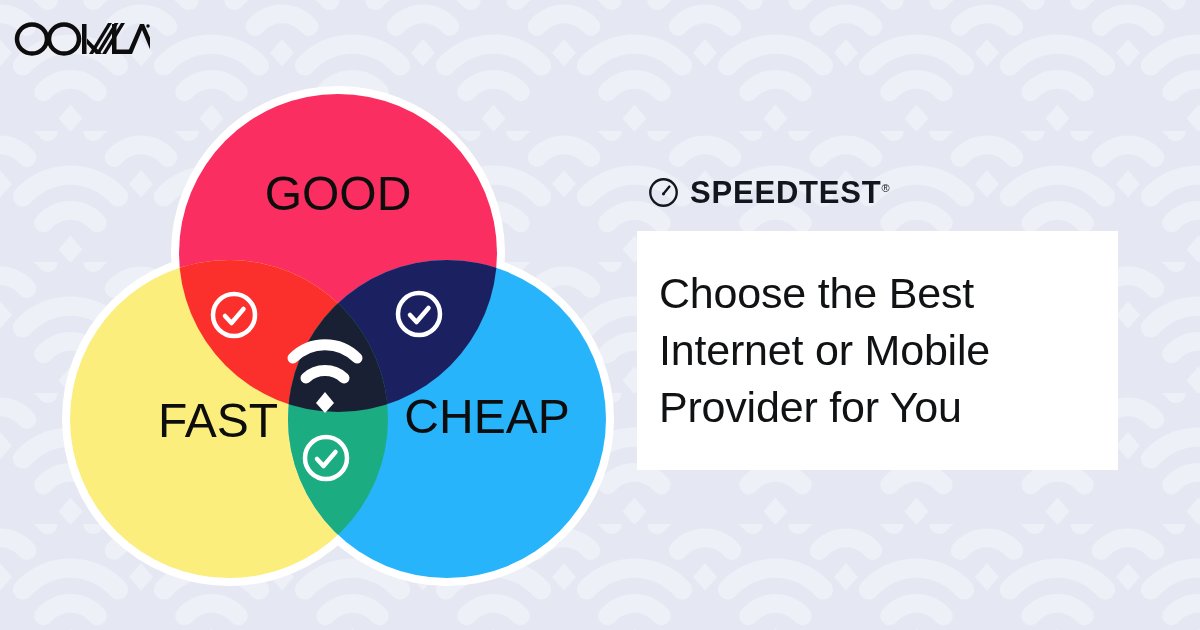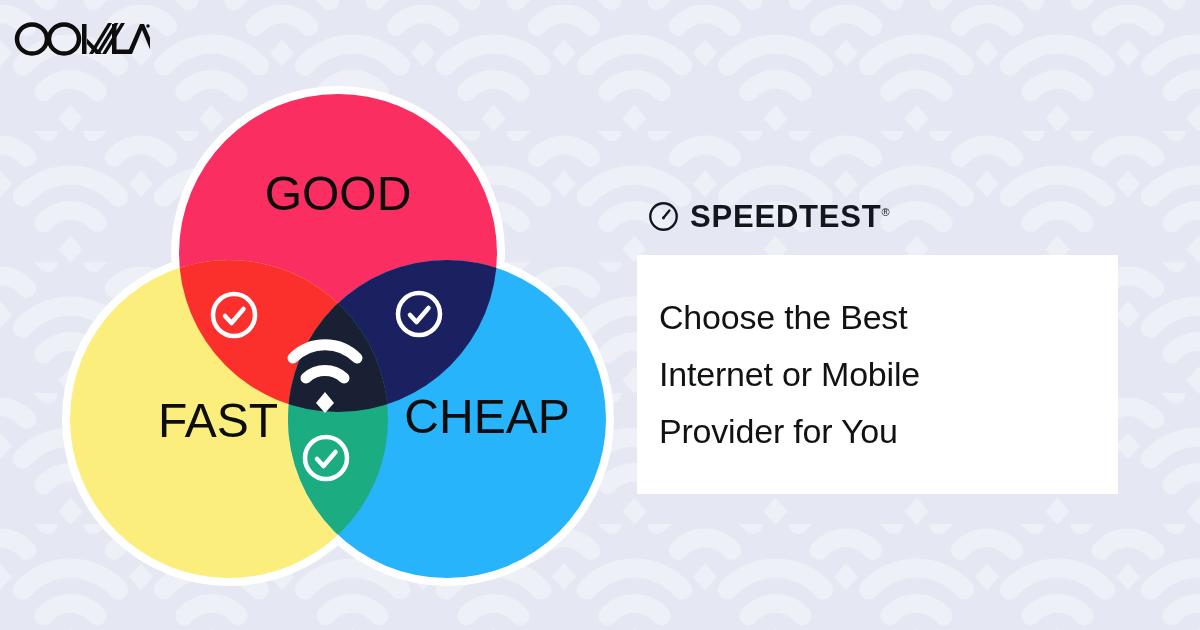--- a/index.html
+++ b/index.html
@@ -35,21 +35,21 @@
   #venn svg { display:block; width:100%; height:100%; }
   .venn-label {
     font-family:"Liberation Sans", sans-serif;
     font-weight:400;
     fill:#0d0d0d;
   }
 
   
   #right-col {
     position:absolute; left:637px; top:168px;
-    width:482px; z-index:4;margin-top:24px;
+    width:482px; z-index:4;
   }
   #speedtest-lockup {
     display:flex; align-items:center;
     height:48px; margin-bottom:15px;
     padding-left:11px;
   }
   #speedtest-lockup .gauge { width:31px; height:31px; flex:0 0 auto; margin-right:11px; }
   #speedtest-lockup .gauge svg { display:block; width:100%; height:100%; }
   #speedtest-wordmark {
     font-family:"Liberation Sans", sans-serif;
@@ -68,21 +68,21 @@
   }
 
   #headline-box {
     background:#ffffff;
     width:481px;
     padding:34px 0 34px 22px;
   }
   #headline {
     font-family:"Liberation Sans", sans-serif;
     font-weight:300;
-    font-size:34px;
+    font-size:43px;
     line-height:57px;
     color:#111214;
     letter-spacing:-0.2px;
     white-space:pre-line;
   }
 </style>
 </head>
 <body>
 
 <div id="bg-pattern">

